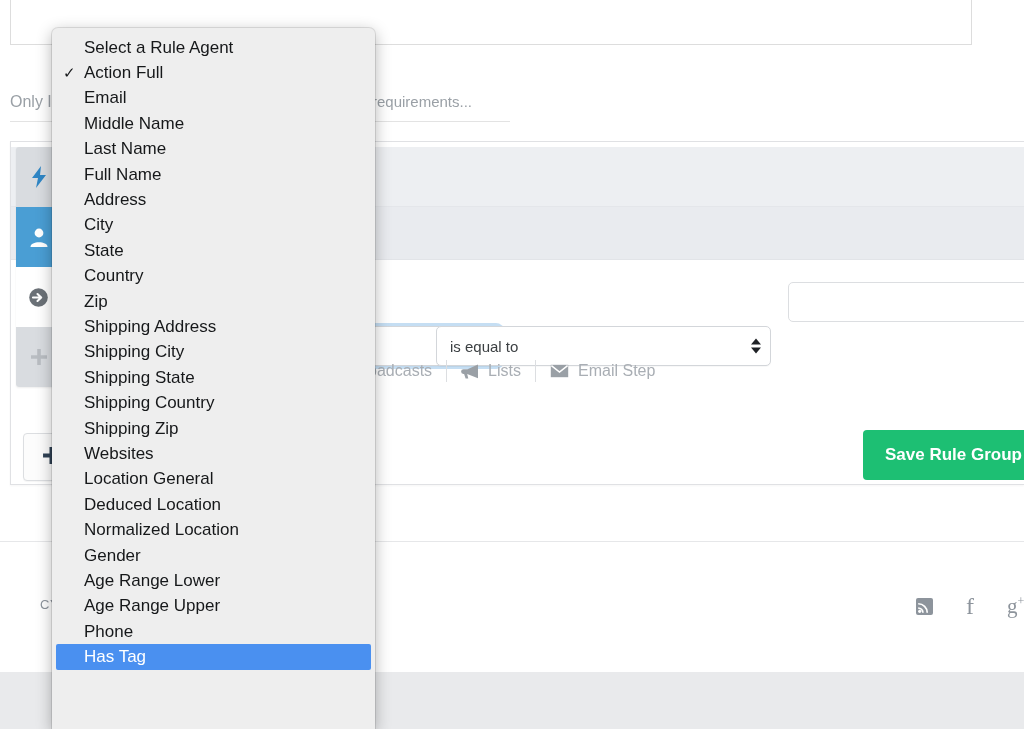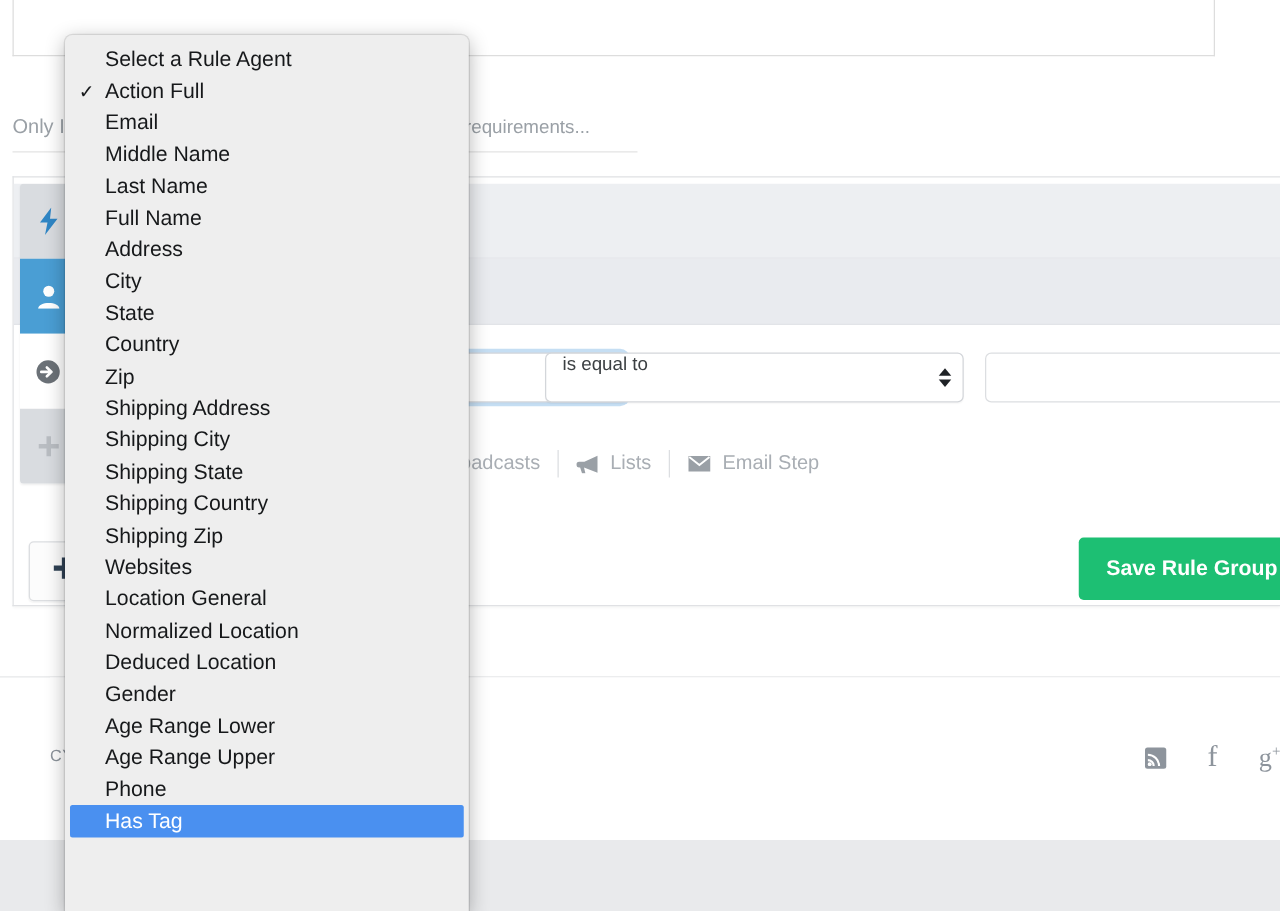--- a/index.html
+++ b/index.html
@@ -88,24 +88,25 @@
   .rule-row {
     position: absolute; left: 80px; top: 140px;
     width: 944px; height: 40px;
   }
   .sel {
     position: relative;
     height: 40px;
     background: #ffffff;
     border: 1px solid #d3d6da;
     border-radius: 5px;
-    display: flex; align-items: flex-start;
+    display: flex; align-items: center;
     padding: 0 28px 0 13px;
     font-size: 15px; color: #3c4043;
     box-shadow: 0 1px 1px rgba(0,0,0,0.03);
+    margin-top: 44px;
   }
   .sel .stepper {
     position: absolute; right: 9px; top: 50%;
     transform: translateY(-50%);
     display: flex; flex-direction: column; gap: 3px;
   }
   .tri { width: 0; height: 0; border-left: 5px solid transparent; border-right: 5px solid transparent; }
   .tri-up { border-bottom: 6px solid #1f2226; }
   .tri-dn { border-top: 6px solid #1f2226; }
 
@@ -414,24 +415,24 @@
       <div class="dd-item">
         <span>Shipping Zip</span>
       </div>
       <div class="dd-item">
         <span>Websites</span>
       </div>
       <div class="dd-item">
         <span>Location General</span>
       </div>
       <div class="dd-item">
+        <span>Deduced Location</span>
+      </div>
+      <div class="dd-item">
         <span>Normalized Location</span>
-      </div>
-      <div class="dd-item">
-        <span>Deduced Location</span>
       </div>
       <div class="dd-item">
         <span>Gender</span>
       </div>
       <div class="dd-item">
         <span>Age Range Lower</span>
       </div>
       <div class="dd-item">
         <span>Age Range Upper</span>
       </div>

